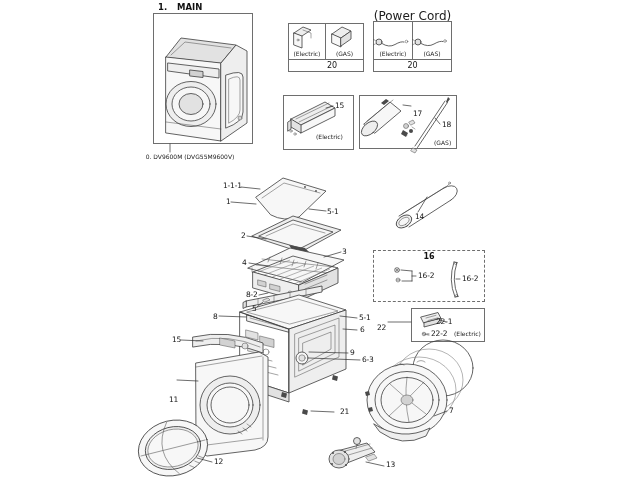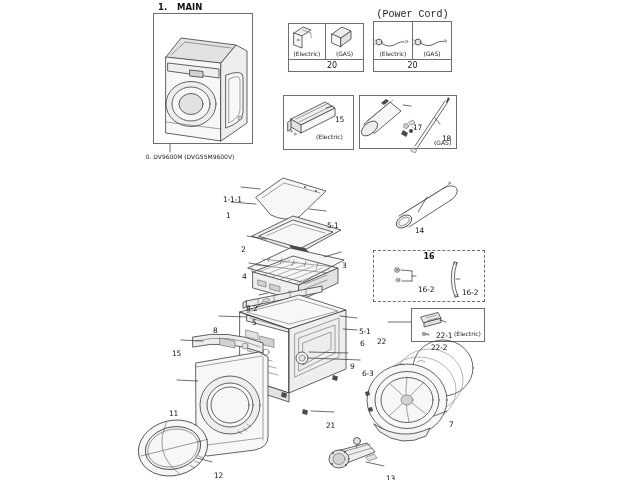--- a/index.html
+++ b/index.html
@@ -1,19 +1,19 @@
 <!DOCTYPE html>
 <html><head>
 <meta charset="utf-8">
 <style>
   html,body{margin:0;padding:0;background:#fff;}
   #stage{position:relative;width:640px;height:480px;background:#ffffff;overflow:hidden;
          font-family:"DejaVu Sans",sans-serif;color:#141414;}
   .title-num,.title-txt{position:absolute;font-size:8.5px;font-weight:bold;line-height:1;color:#111;}
-  .co{position:absolute;font-size:7.5px;line-height:1;color:#141414;white-space:nowrap;letter-spacing:-.2px;margin-top:14px;}
+  .co{position:absolute;font-size:7.5px;line-height:1;color:#141414;white-space:nowrap;letter-spacing:-.2px;}
   .lbl{position:absolute;font-size:6px;line-height:1;color:#1c1c1c;white-space:nowrap;}
   .cap{position:absolute;font-size:6px;line-height:1.1;color:#1c1c1c;text-align:center;}
   .box{position:absolute;border:1px solid #6e6e6e;box-sizing:border-box;background:transparent;}
   .box.dashed{border-style:dashed;}
   .vdiv{position:absolute;width:1px;background:#6e6e6e;}
   .hdiv{position:absolute;height:1px;background:#6e6e6e;}
   .num{position:absolute;font-size:8px;line-height:1;text-align:center;color:#141414;}
   .ctr{text-align:center;}
   svg.art{position:absolute;left:0;top:0;pointer-events:none;}
   .s{stroke:#3c3c3c;stroke-width:.8;fill:none;stroke-linejoin:round;stroke-linecap:round;}
@@ -33,21 +33,21 @@
 
   <div class="box" style="left:153px;top:13px;width:100px;height:131px;"></div>
 
   <div class="box" style="left:288px;top:23px;width:76px;height:49px;"></div>
   <div class="vdiv" style="left:325px;top:23px;height:37px;"></div>
   <div class="hdiv" style="left:288px;top:59px;width:76px;"></div>
   <span class="lbl ctr" style="left:289px;top:51px;width:36px;">(Electric)</span>
   <span class="lbl ctr" style="left:326px;top:51px;width:37px;">(GAS)</span>
   <span class="num" style="left:288px;top:62px;width:88px;">20</span>
 
-  <span class="lbl ctr" style="left:373px;top:10px;width:79px;font-size:10px;font-family:Liberation Mono, monospace;">(Power Cord)</span>
+  <span class="lbl ctr" style="left:373px;top:10px;width:79px;font-size:12px;">(Power Cord)</span>
   <div class="box" style="left:373px;top:21px;width:79px;height:51px;"></div>
   <div class="vdiv" style="left:412px;top:21px;height:38px;"></div>
   <div class="hdiv" style="left:373px;top:59px;width:79px;"></div>
   <span class="lbl ctr" style="left:374px;top:51px;width:38px;">(Electric)</span>
   <span class="lbl ctr" style="left:413px;top:51px;width:38px;">(GAS)</span>
   <span class="num" style="left:373px;top:62px;width:79px;">20</span>
 
   <div class="box" style="left:283px;top:95px;width:71px;height:55px;"></div>
   <span class="lbl" style="left:316px;top:134px;">(Electric)</span>
 
@@ -297,21 +297,21 @@
   <span class="co" style="left:242px;top:259px;">4</span>
   <span class="co" style="left:246px;top:291px;">8-2</span>
   <span class="co" style="left:252px;top:305px;">5</span>
   <span class="co" style="left:213px;top:313px;">8</span>
   <span class="co" style="left:359px;top:314px;">5-1</span>
   <span class="co" style="left:360px;top:326px;">6</span>
   <span class="co" style="left:172px;top:336px;">15</span>
   <span class="co" style="left:350px;top:349px;">9</span>
   <span class="co" style="left:362px;top:356px;">6-3</span>
   <span class="co" style="left:169px;top:396px;">11</span>
-  <span class="co" style="left:326px;top:408px;">21</span>
+  <span class="co" style="left:340px;top:408px;">21</span>
   <span class="co" style="left:449px;top:407px;">7</span>
   <span class="co" style="left:214px;top:458px;">12</span>
   <span class="co" style="left:386px;top:461px;">13</span>
   <span class="co" style="left:415px;top:213px;">14</span>
   <span class="co" style="left:335px;top:102px;">15</span>
   <span class="co" style="left:413px;top:110px;">17</span>
   <span class="co" style="left:442px;top:121px;">18</span>
   <span class="co" style="left:418px;top:272px;">16-2</span>
   <span class="co" style="left:462px;top:275px;">16-2</span>
   <span class="co" style="left:377px;top:324px;">22</span>

